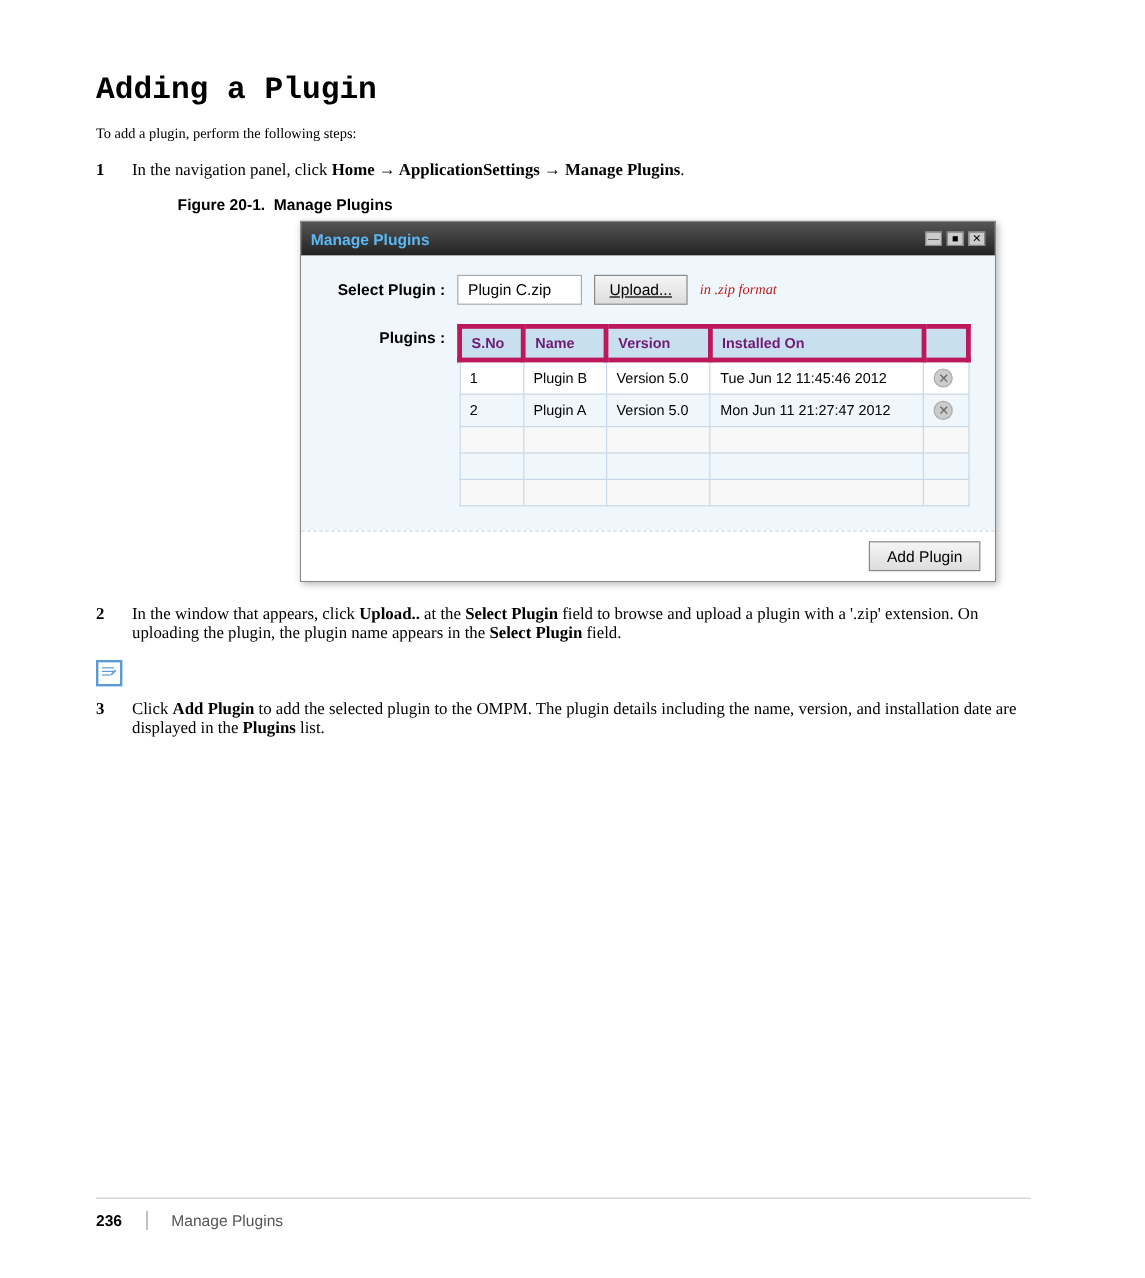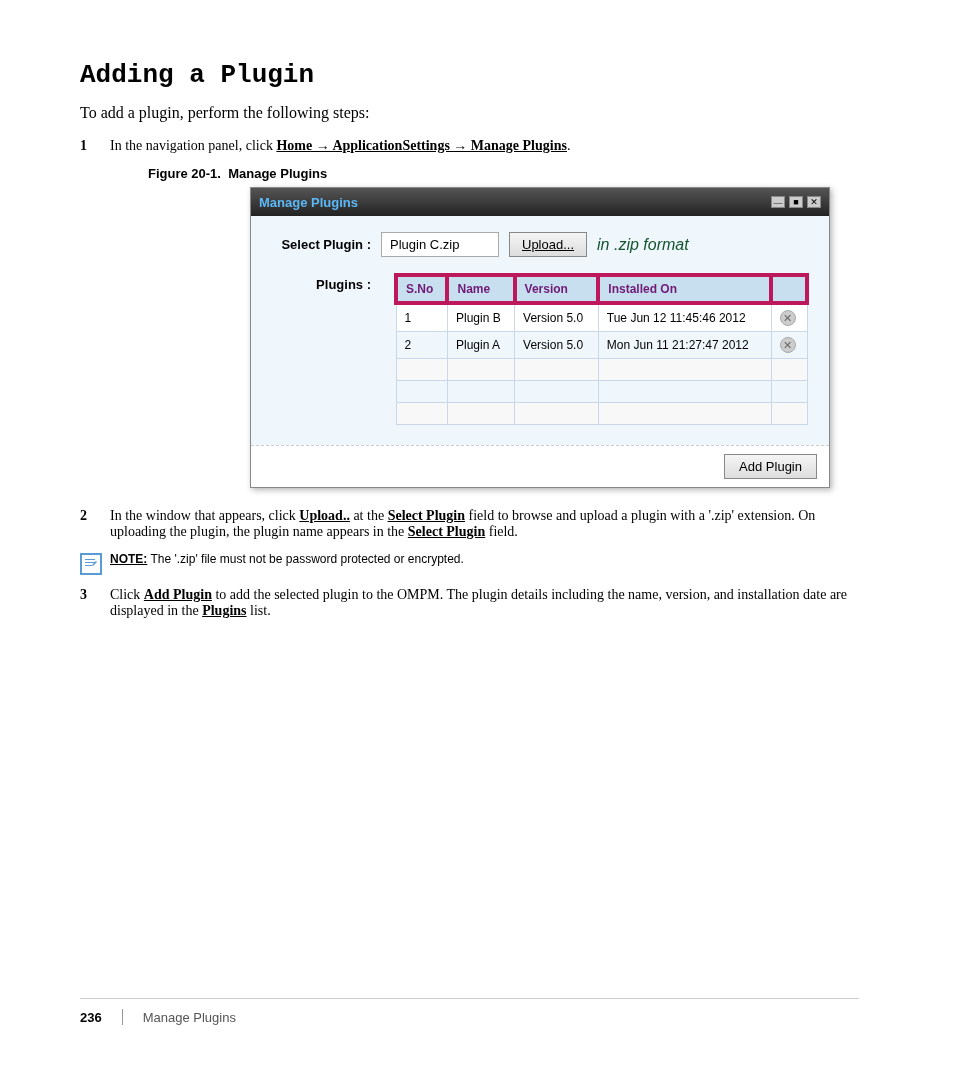--- a/index.html
+++ b/index.html
@@ -15,21 +15,21 @@
 
     h1.page-title {
       font-size: 26px;
       font-weight: bold;
       font-family: Liberation Mono, monospace;
       margin-bottom: 14px;
       color: #000;
     }
 
     p.intro {
-      font-size: 16px;
+      font-size: 12px;
       margin-bottom: 16px;
       font-family: Georgia, serif;
     }
 
     .step {
       display: flex;
       gap: 10px;
       margin-bottom: 12px;
       font-family: Georgia, serif;
       font-size: 14px;
@@ -39,21 +39,20 @@
       font-weight: bold;
       min-width: 20px;
     }
 
     .step-content {
       flex: 1;
     }
 
     strong {
       font-weight: bold;
-      text-decoration: underline;
     }
 
     
     .figure-label {
       font-family: Arial, sans-serif;
       font-size: 13px;
       font-weight: bold;
       margin-bottom: 6px;
       margin-left: 68px;
     }
@@ -128,43 +127,43 @@
       min-width: 100px;
       text-align: right;
     }
 
     .plugin-select-input {
       border: 1px solid #aaa;
       padding: 4px 8px;
       font-size: 13px;
       font-family: Arial, sans-serif;
       background: #fff;
-      width: 118px;
+      width: 104px;
     }
 
     .upload-btn {
       border: 1px solid #888;
       background: linear-gradient(to bottom, #f5f5f5, #ddd);
       padding: 4px 12px;
       font-size: 13px;
       font-family: Arial, sans-serif;
       cursor: pointer;
       text-decoration: underline;
     }
 
     .zip-hint {
-      color: #14532d;
-      font-size: 16px;
-      font-family: Liberation Sans, sans-serif;
+      color: #b91c1c;
+      font-size: 12px;
+      font-family: Liberation Serif, serif;
       font-style: italic;
     }
 
     .plugins-section {
       display: flex;
-      gap: 23px;
+      gap: 10px;
     }
 
     .plugins-label {
       font-family: Arial, sans-serif;
       font-size: 13px;
       font-weight: bold;
       min-width: 100px;
       text-align: right;
       padding-top: 4px;
     }
@@ -417,23 +416,20 @@
 
 <div class="note-box">
   <div class="note-icon">
     <svg viewBox="0 0 14 14">
       <rect x="1" y="2" width="10" height="1" fill="#5b9bd5"></rect>
       <rect x="1" y="5" width="10" height="1" fill="#5b9bd5"></rect>
       <rect x="1" y="8" width="7" height="1" fill="#5b9bd5"></rect>
       <polygon points="9,9 13,5 12,4 8,8" fill="#5b9bd5"></polygon>
     </svg>
   </div>
-  <span class="note-text">
-    <strong>NOTE:</strong> <span>The '.zip' file must not be password protected or encrypted.</span>
-  </span>
 </div>
 
 <div class="step">
   <span class="step-num">3</span>
   <span class="step-content">
     <span>Click </span><strong>Add Plugin</strong><span> to add the selected plugin to the OMPM. The plugin details including the name, version, and installation date are displayed in the </span><strong>Plugins</strong><span> list.</span>
   </span>
 </div>
 
 <div class="page-footer">

